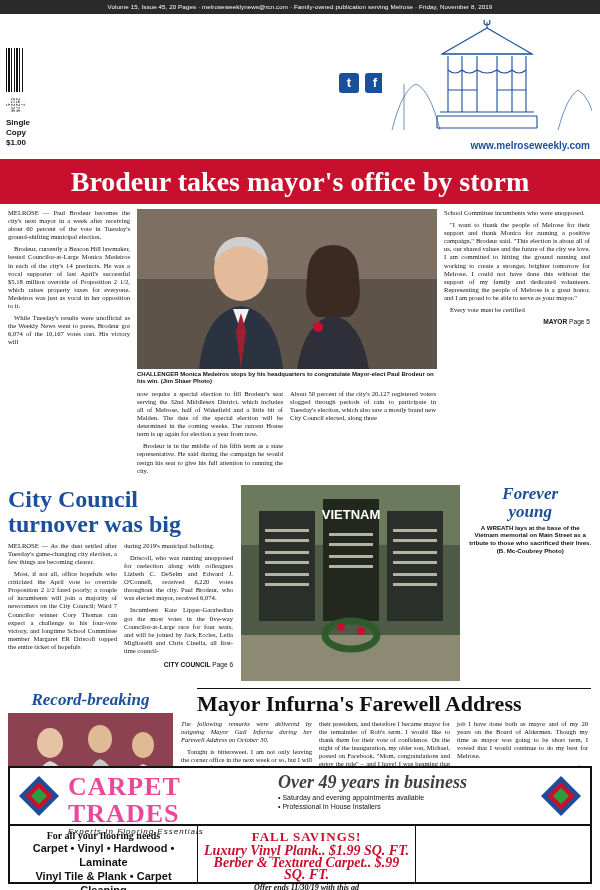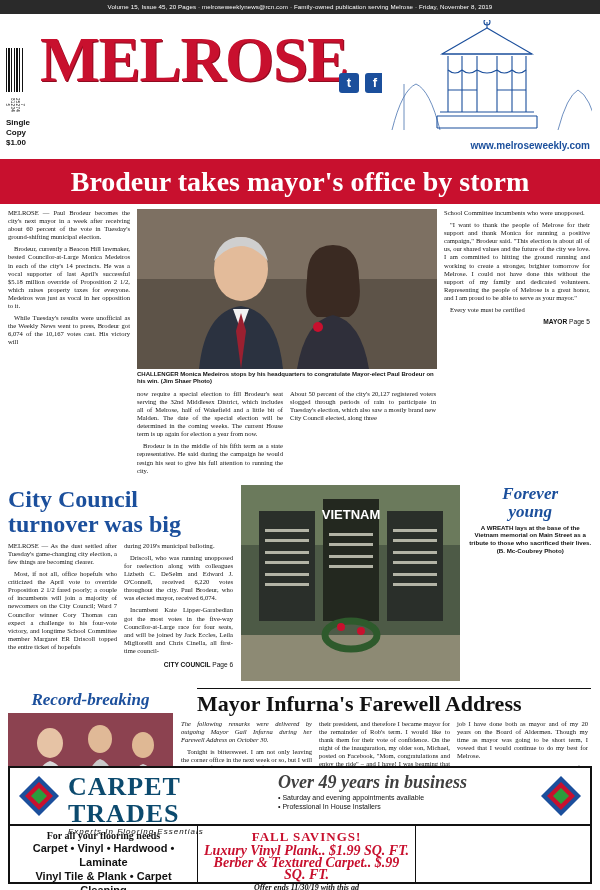--- a/index.html
+++ b/index.html
@@ -87,21 +87,21 @@
   .s3right { width:410px; }
   .h3 { font-family:"Liberation Serif", serif; font-weight:bold; font-size:22px; line-height:24px; color:#111; border-top:1px solid #111; padding-top:3px; margin-bottom:4px;margin-left:16px;}
   .threecol { display:flex; gap:7px; }
   .threecol .col { width:131px; }
 
   
   .ad { position:absolute; left:8px; bottom:6px; width:584px; height:118px; border:2px solid #111; background:#fff; }
   .adtop { display:flex; height:58px; border-bottom:2px solid #111; }
   .adlogo { width:58px; display:flex; align-items:center; justify-content:center; }
   .adname { flex:1; padding-top:5px; }
-  .carpet { font-family:"Liberation Serif", serif; font-weight:bold; font-size:26px; line-height:27px; color:#0c4a6e; letter-spacing:1px;}
+  .carpet { font-family:"Liberation Serif", serif; font-weight:bold; font-size:26px; line-height:27px; color:#ec4899; letter-spacing:1px;}
   .tagline { font-family:"Liberation Sans", sans-serif; font-size:8px; font-style:italic; color:#111; letter-spacing:1px; }
   .adyears { width:260px; padding:4px 6px 0; }
   .years { font-family:"Liberation Serif", serif; font-style:italic; font-weight:bold; font-size:18px; color:#404040; }
   .bullets { font-family:"Liberation Sans", sans-serif; font-size:7px; line-height:9px; }
   .adright { width:58px; display:flex; align-items:center; justify-content:center;}
   .adbot { display:flex; height:56px; }
   .adb1 { width:188px; padding:4px 5px; border-right:1px solid #111; }
   .flooring { font-family:"Liberation Serif", serif; font-weight:bold; font-size:10px; text-align:center; }
   .flist { font-family:Liberation Sans, sans-serif; font-weight:bold; font-size:11px; line-height:14px; text-align:center; }
   .adb2 { width:218px; padding:3px 4px; border-right:1px solid #111; text-align:center;}
@@ -128,21 +128,20 @@
       <div class="bars"></div>
       <div class="num">7 25274 81234 5</div>
     </div>
 
     <div class="single">
       <span>Single Copy</span><br>
       <span>$1.00</span>
     </div>
 
     <div class="title-wrap">
-      <div class="melrose">MELROSE</div>
     </div>
 
     <div class="socials">
       <span class="soc">t</span>
       <span class="soc">f</span>
     </div>
 
     <svg class="gazebo" viewBox="0 0 210 120">
       <rect x="0" y="0" width="210" height="120" fill="#ffffff"></rect>
       <g stroke="#1b4f9c" stroke-width="1.1" fill="none">

